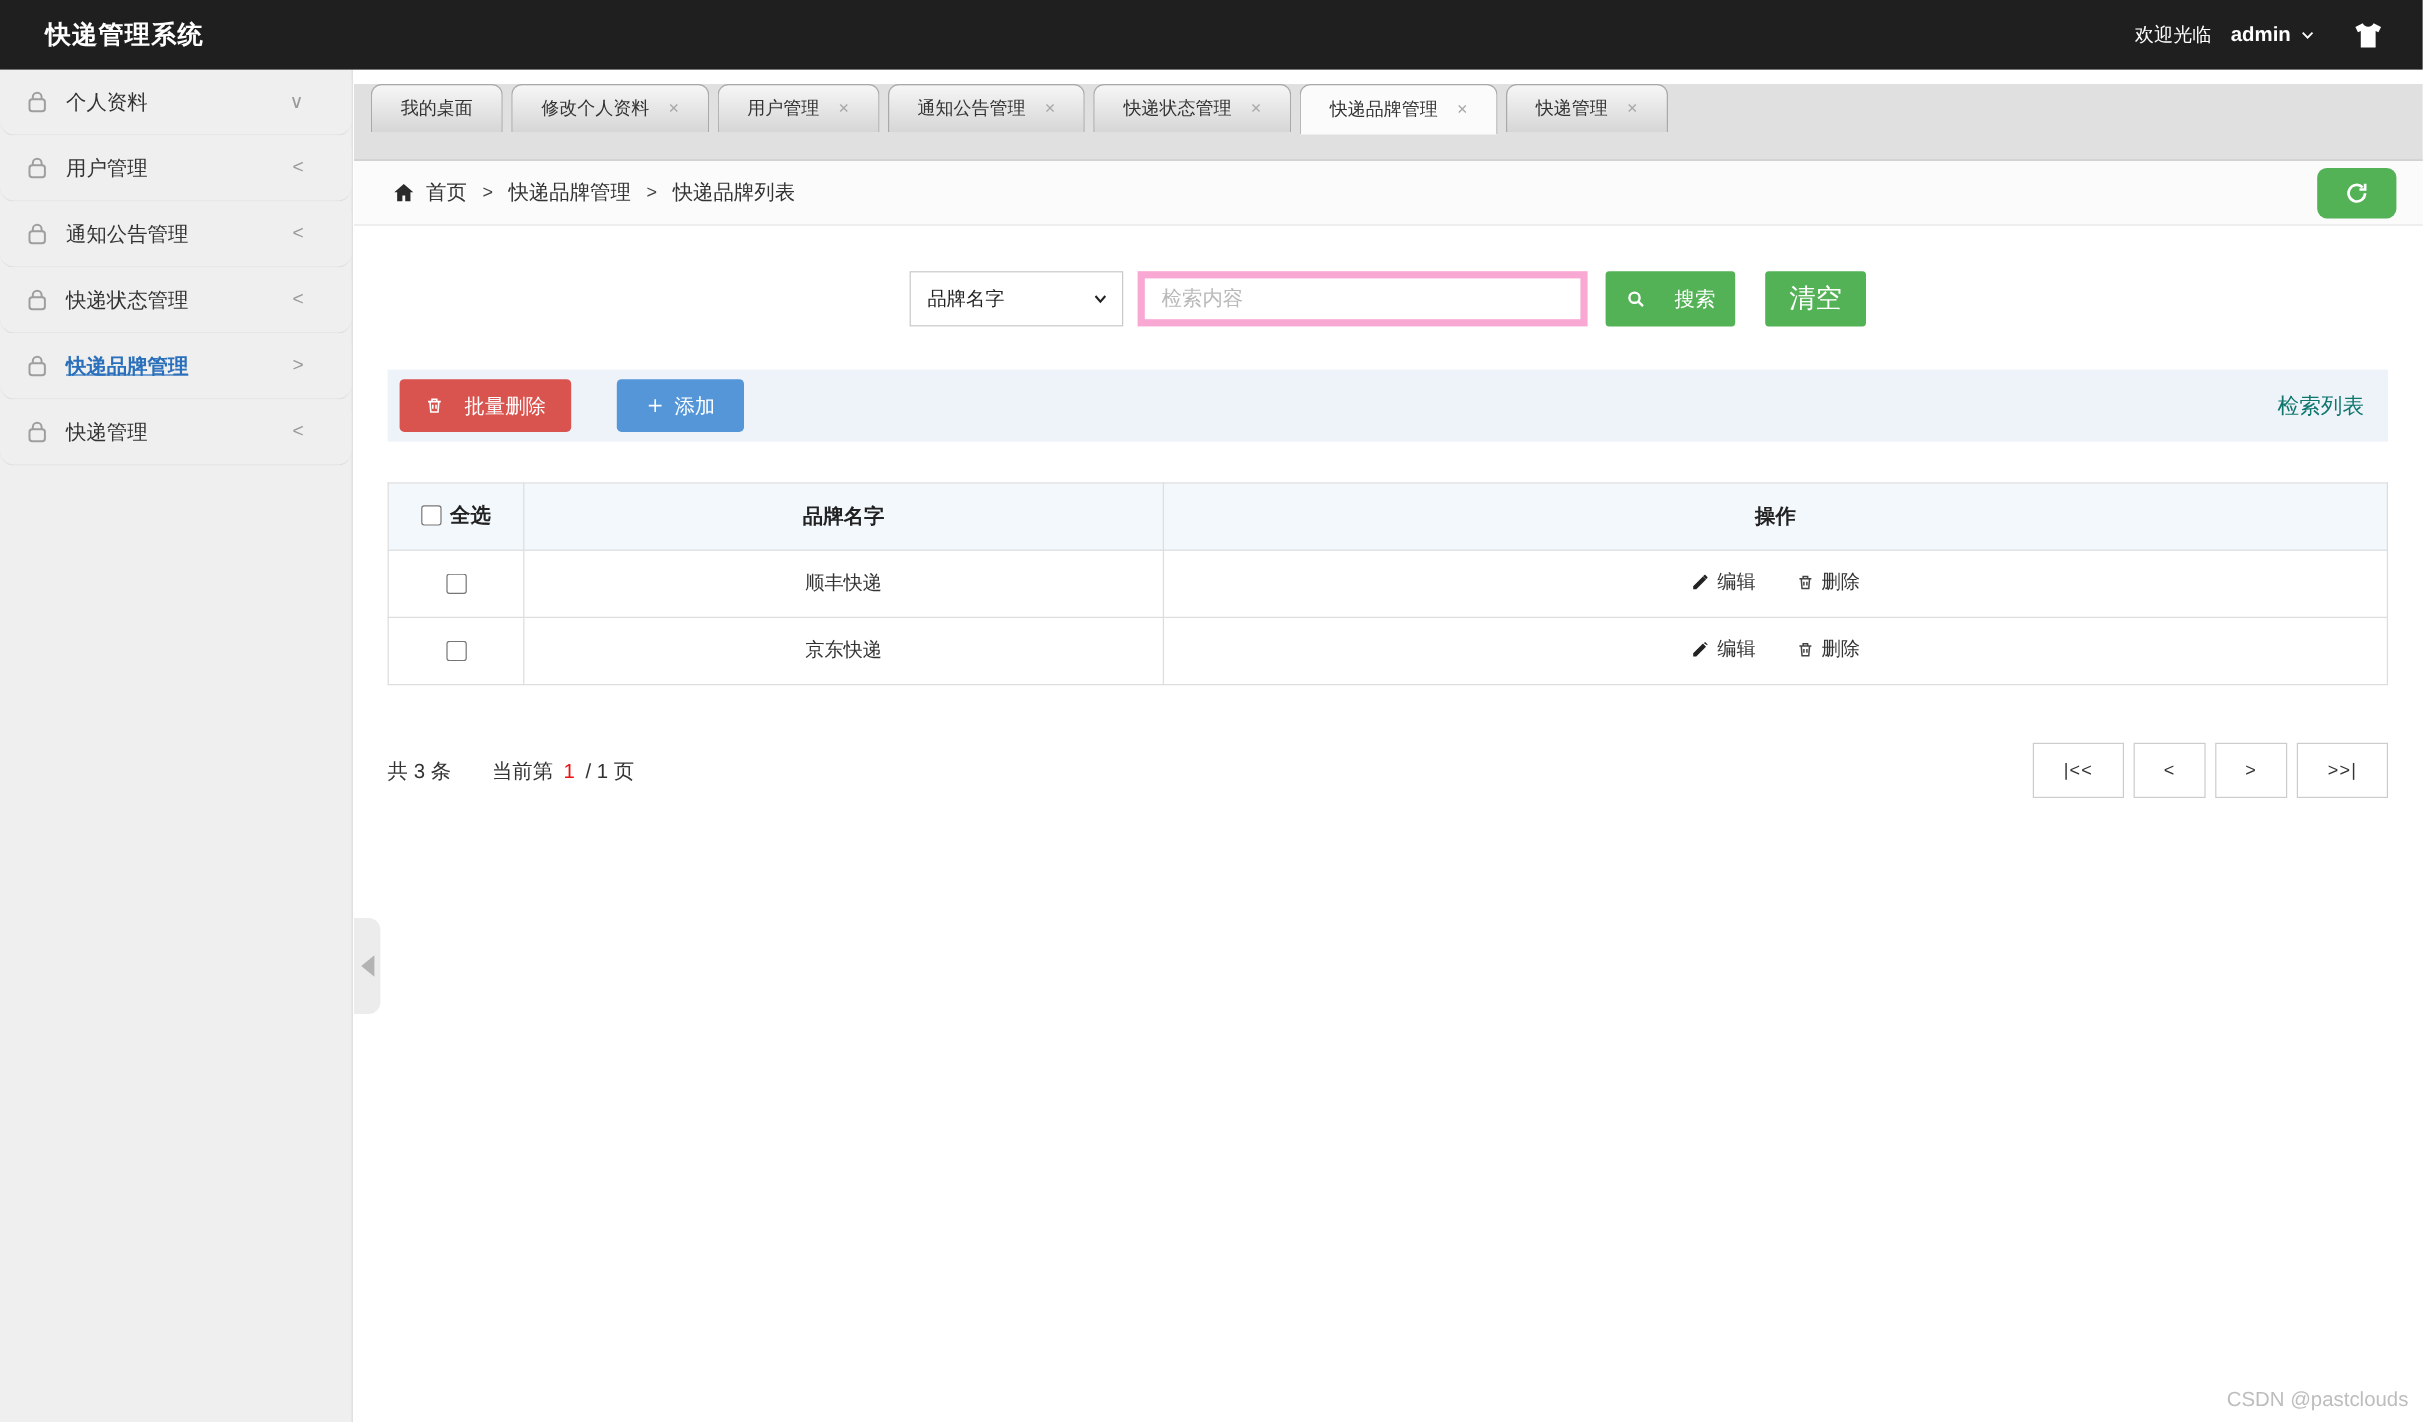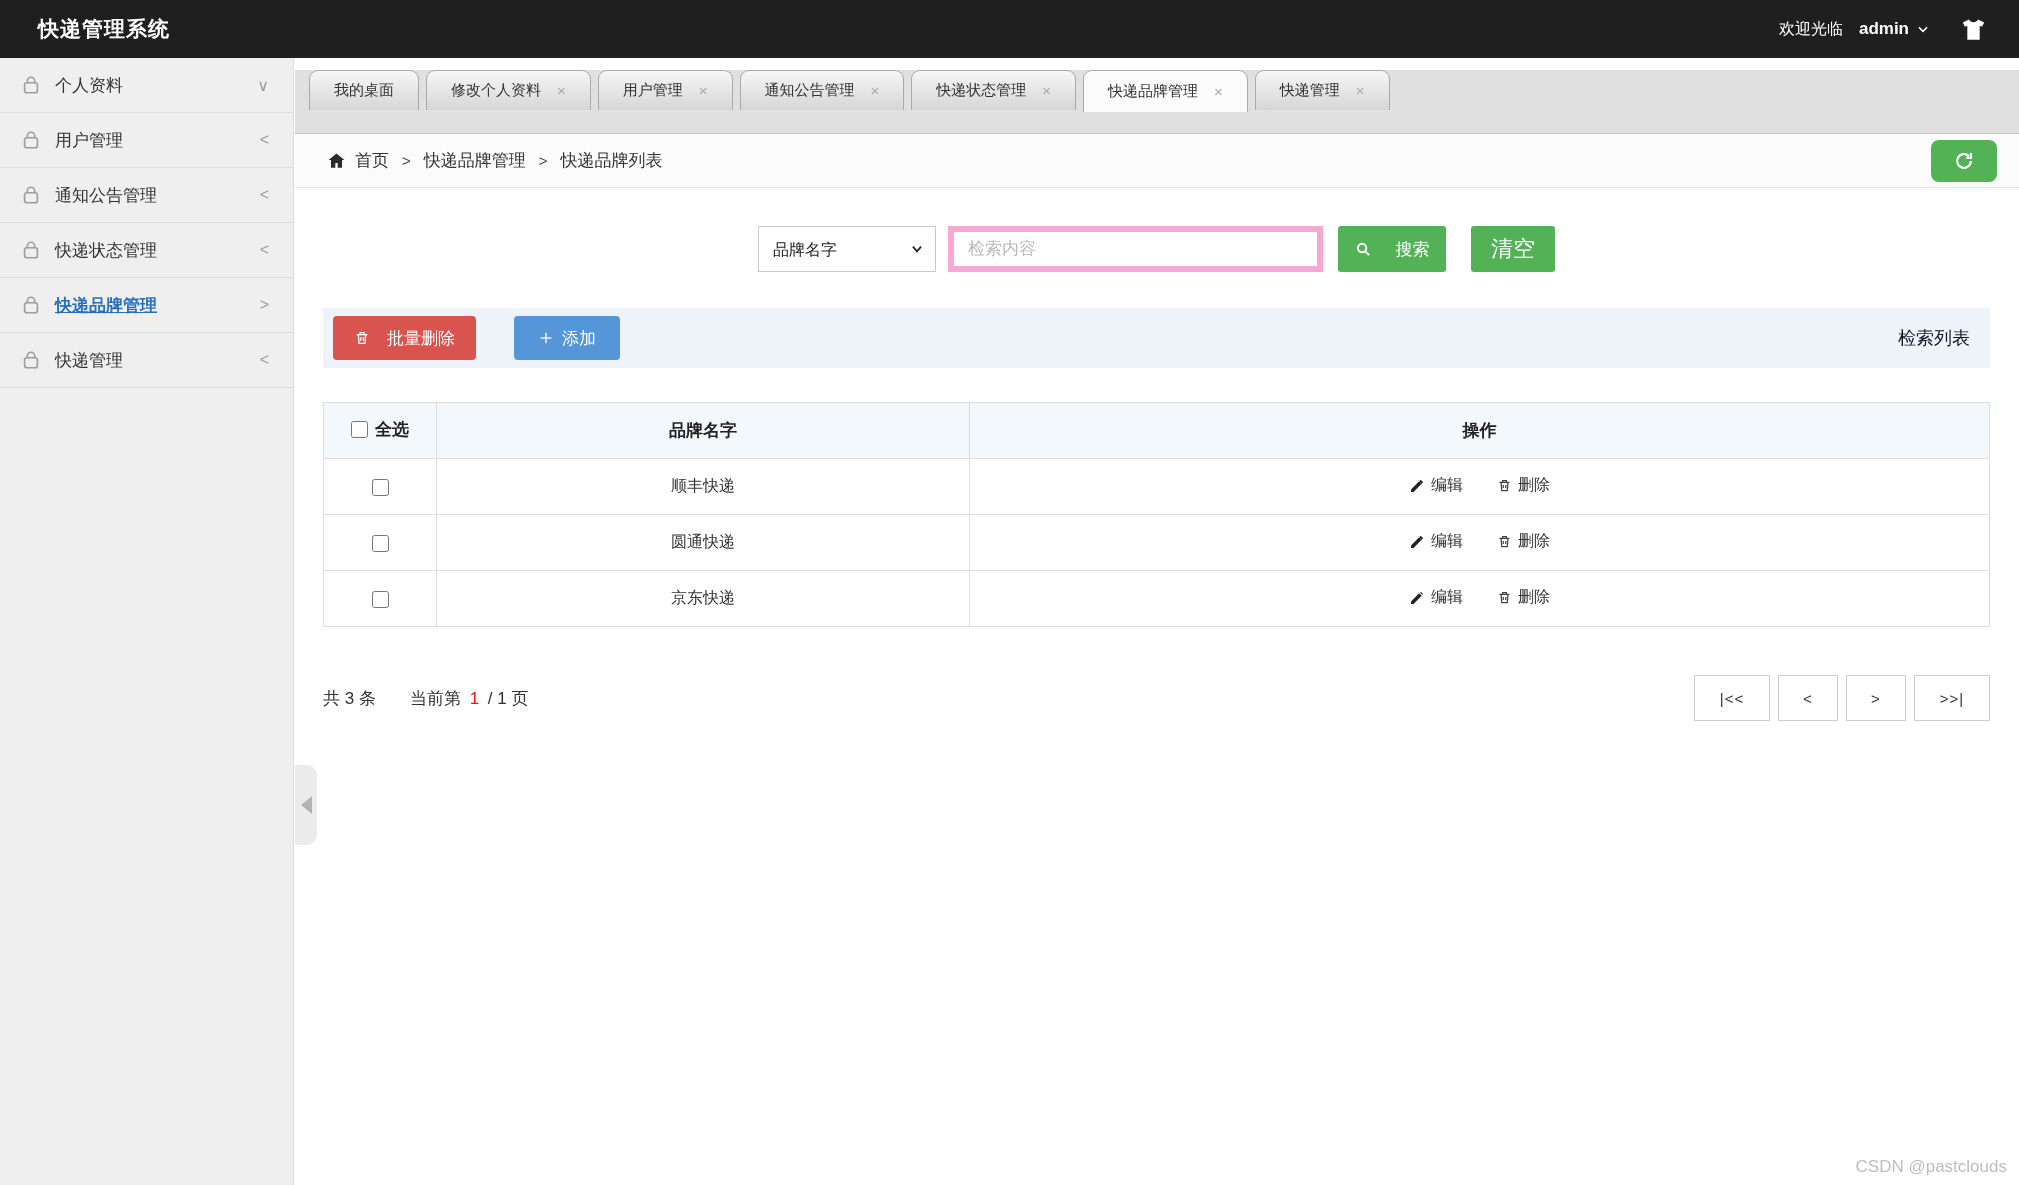--- a/index.html
+++ b/index.html
@@ -14,22 +14,22 @@
   .brand { margin-left:38px; font-size:21px; font-weight:bold; letter-spacing:1px; }
   .user-area { margin-left:auto; margin-right:32px; display:flex; align-items:center;justify-content:center; }
   .welcome { font-size:16px; }
   .username { font-size:17px; font-weight:bold; margin-left:16px; display:flex; align-items:center; cursor:pointer; }
   .username svg { margin-left:7px; }
   .tshirt { margin-left:30px; cursor:pointer; display:flex; }
 
   
   .sidebar { position:absolute; top:58px; left:0; bottom:0; width:294px;
     background:#efefef; border-right:1px solid #dcdcdc; }
-  .side-item { height:55px; display:flex; align-items:center; padding:0 24px 0 20px;
-    border-bottom:1px solid #dedede; font-size:17px; color:#333; cursor:pointer; background:#efefef; }
+  .side-item { height:55px; display:flex; align-items:center; padding:0 40px 0 20px;
+    border-bottom:1px solid #dedede; font-size:17px; color:#333; cursor:pointer; background:#efefef;border-radius:12px; }
   .side-item .bag { display:flex; margin-right:13px; flex:0 0 auto; }
   .side-item .chev { margin-left:auto; color:#9a9a9a; font-size:16px; }
   .side-item.active .lbl { color:#2a6fbb; text-decoration:underline; font-weight:bold; }
   .handle { position:absolute; left:295px; top:765px; width:22px; height:80px; background:#ececec;
     border-radius:0 10px 10px 0; display:flex; align-items:center; justify-content:center;
     cursor:pointer; z-index:4; }
   .handle .tri { width:0; height:0; border-top:9px solid transparent; border-bottom:9px solid transparent;
     border-right:11px solid #b3b3b3; }
 
   
@@ -67,21 +67,21 @@
   .btn-search { margin-left:15px; width:108px; height:46px; background:#53b156; font-size:17px;
     border-radius:3px; gap:24px; }
   .btn-clear { margin-left:25px; width:84px; height:46px; background:#53b156; font-size:22px;
     border-radius:3px; }
 
   .toolbar { margin-top:36px; height:60px; background:#eef3f9; display:flex; align-items:center;
     padding:0 20px 0 10px; }
   .btn-danger { background:#d9534f; height:44px; padding:0 21px; border-radius:4px; font-size:17px; gap:17px; }
   .btn-primary { background:#5596d8; height:44px; padding:0 24px; border-radius:4px; font-size:17px;
     gap:8px; margin-left:38px; }
-  .list-title { margin-left:auto; font-size:18px; color:#0f172a; }
+  .list-title { margin-left:auto; font-size:18px; color:#0f766e; }
 
   table.grid { margin-top:34px; width:100%; border-collapse:collapse; table-layout:fixed; }
   .grid th, .grid td { border:1px solid #ddd; height:56px; text-align:center; font-size:16px;
     color:#333; vertical-align:middle; }
   .grid th { background:#f3f8fc; font-weight:bold; font-size:17px; color:#222; }
   .col-check { width:113px; }
   .col-brand { width:533px; }
   .grid input[type=checkbox] { width:17px; height:17px; cursor:pointer; vertical-align:middle; }
   .selall { display:inline-flex; align-items:center; gap:7px; font-weight:bold; }
   .rowacts { display:inline-flex; align-items:center; gap:34px; }
@@ -294,44 +294,20 @@
             </span>
           </th>
           <th class="col-brand">品牌名字</th>
           <th>操作</th>
         </tr>
       </thead>
       <tbody>
         <tr>
           <td><input type="checkbox" style=""></td>
           <td>顺丰快递</td>
-          <td>
-            <span class="rowacts">
-              <span class="act">
-                <svg width="16" height="16" viewBox="0 0 24 24" fill="#222">
-                    <path d="M3 17.2V21h3.8L19 8.8 15.2 5 3 17.2z"></path>
-                    <path d="M20.7 7.1c.4-.4.4-1 0-1.4l-2.4-2.4c-.4-.4-1-.4-1.4 0l-1.6 1.6 3.8 3.8 1.6-1.6z"></path>
-                  </svg>
-                <span>编辑</span>
-              </span>
-              <span class="act">
-                <svg width="15" height="15" viewBox="0 0 24 24" fill="none" stroke="#444" stroke-width="2">
-                    <path d="M4 7h16"></path>
-                    <path d="M9 7V4h6v3"></path>
-                    <path d="M6.5 7l1 13h9l1-13"></path>
-                    <path d="M10 11v5M14 11v5"></path>
-                  </svg>
-                <span>删除</span>
-              </span>
-            </span>
-          </td>
-        </tr>
-        <tr>
-          <td><input type="checkbox" style=""></td>
-          <td>圆通快递</td>
           <td>
             <span class="rowacts">
               <span class="act">
                 <svg width="16" height="16" viewBox="0 0 24 24" fill="#222">
                     <path d="M3 17.2V21h3.8L19 8.8 15.2 5 3 17.2z"></path>
                     <path d="M20.7 7.1c.4-.4.4-1 0-1.4l-2.4-2.4c-.4-.4-1-.4-1.4 0l-1.6 1.6 3.8 3.8 1.6-1.6z"></path>
                   </svg>
                 <span>编辑</span>
               </span>
               <span class="act">

